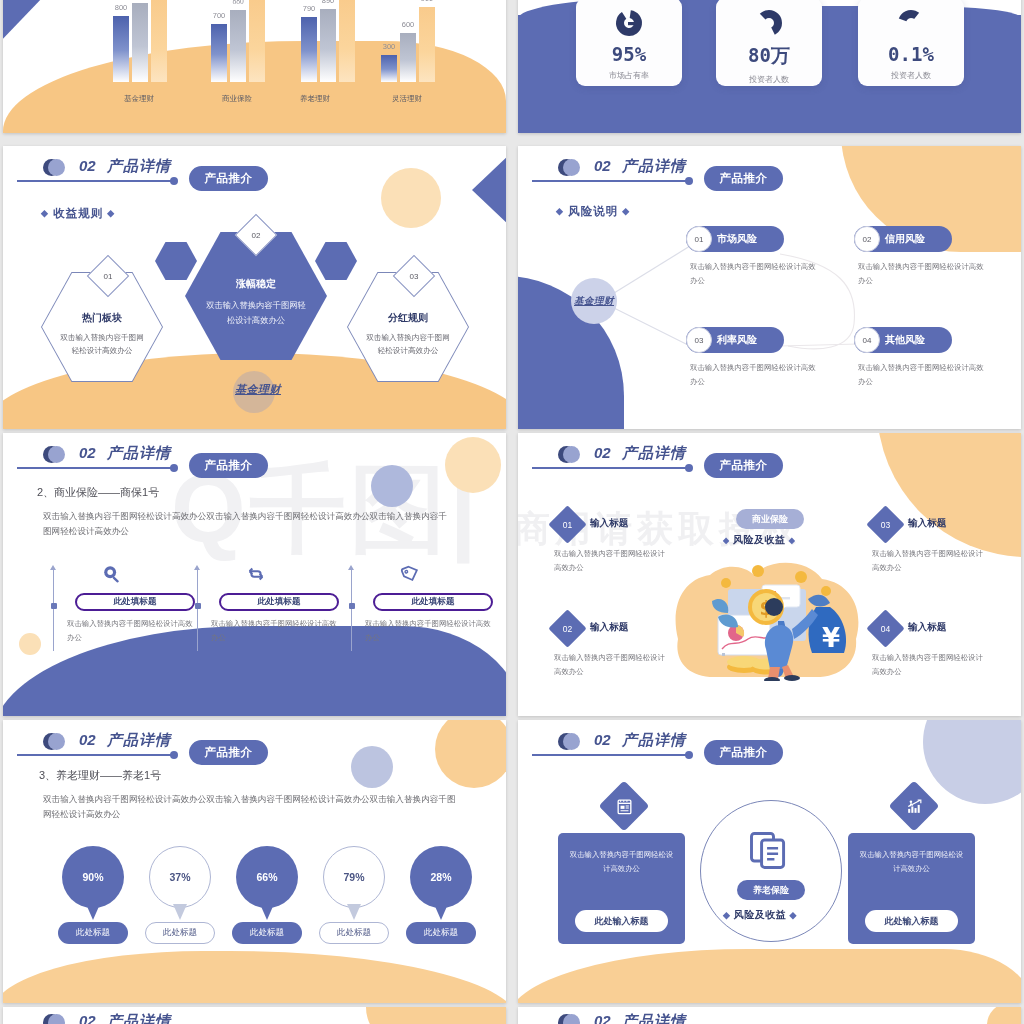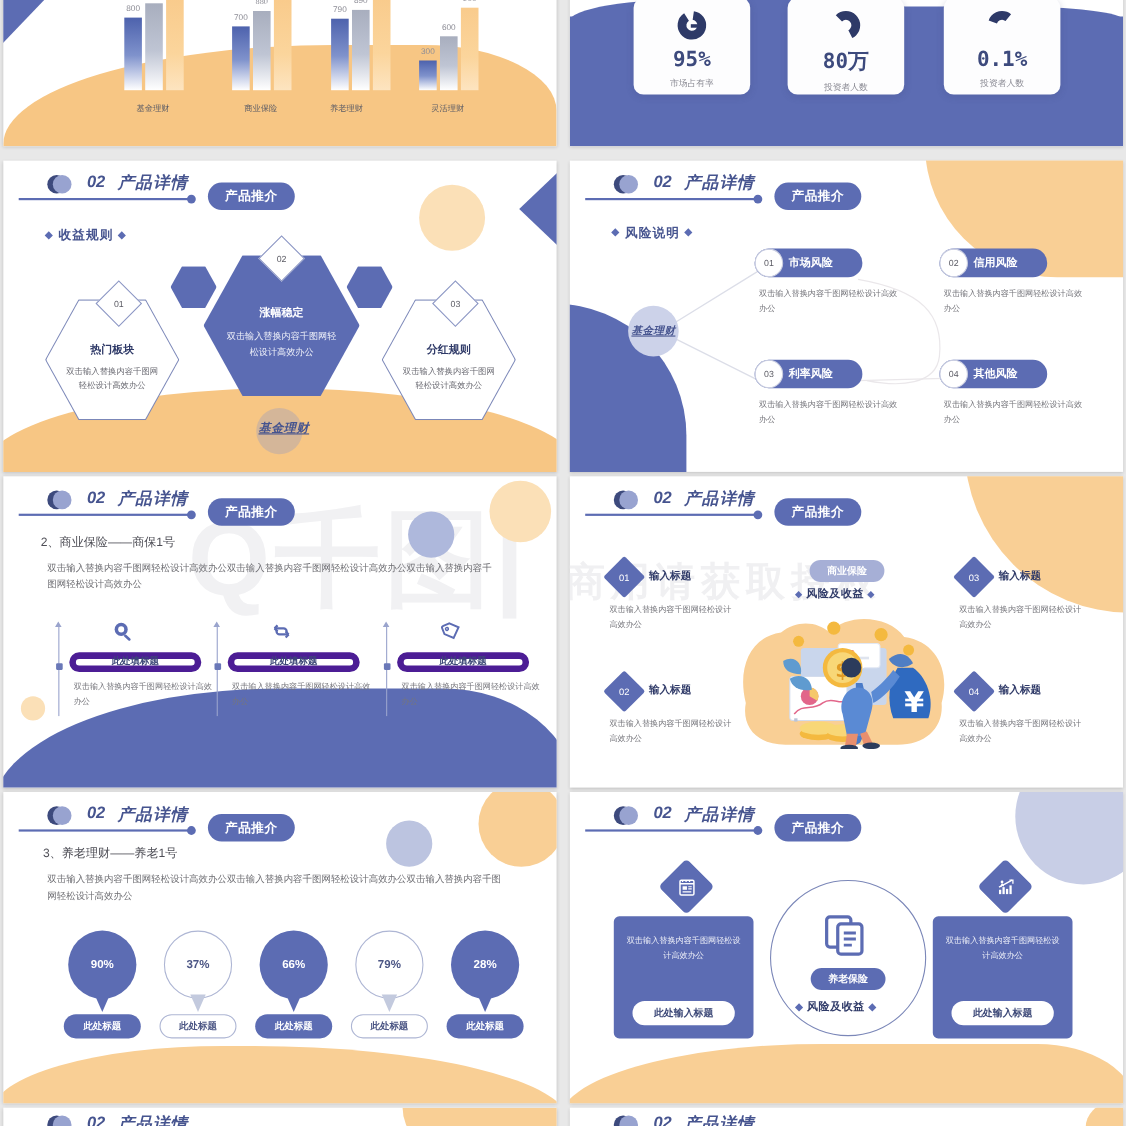--- a/index.html
+++ b/index.html
@@ -218,22 +218,22 @@
   .axisitem .vline::before{
     content:""; position:absolute; left:-3px; top:-4px; width:0;height:0;
     border-left:3.5px solid transparent; border-right:3.5px solid transparent;
     border-bottom:5px solid #9aa4cd;
   }
   .axisitem .vdot{
     position:absolute; left:-2.5px; top:38px; width:6px; height:6px;
     background:#6a78b8; border-radius:1px;
   }
   .axisitem .pillout{
-    position:absolute; left:10px; top:28px; width:120px; height:18px; border-radius:10px;
-    border:6px solid #4c1d95; display:flex; align-items:center; justify-content:center;
+    position:absolute; left:22px; top:28px; width:120px; height:18px; border-radius:10px;
+    border:2px solid #4c1d95; display:flex; align-items:center; justify-content:center;
     font-size:8.6px; font-weight:bold; color:#3c4877; background:#fff;
   }
   .axisitem .ic{ position:absolute; left:48px; top:-2px; }
   .axisitem .cap{ position:absolute; left:14px; top:52px; width:132px; }
 
   
   .s6 .topblob{
     position:absolute; right:-36px; top:-26px; width:180px; height:150px;
     background:#f9cf95; border-radius:0 0 0 150px;
   }
@@ -288,21 +288,21 @@
   .balloon .bub.hollow{ background:#fff; border:1px solid #aeb6d4; color:#4b5584; }
   .balloon .tail{
     position:absolute; left:50%; transform:translateX(-50%); top:58px;
     width:0;height:0; border-left:7px solid transparent; border-right:7px solid transparent;
   }
   .balloon .tail.filled{ border-top:16px solid #5c6cb3; }
   .balloon .tail.hollow{ border-top:16px solid #c3cade; }
   .balloon .btn{
     position:absolute; left:0; top:76px; width:70px; height:22px; border-radius:11px;
     display:flex; align-items:center; justify-content:center;
-    font-size:8.6px; font-weight:bold;
+    font-size:8.6px; font-weight:normal;
   }
   .balloon .btn.filled{ background:#5c6cb3; color:#fff; }
   .balloon .btn.hollow{ background:#fff; border:1px solid #aeb6d4; color:#4b5584; }
 
   
   .s8 .orb{
     position:absolute; right:-26px; top:-40px; width:124px; height:124px;
     border-radius:50%; background:#c8cee6;
   }
   .s8 .dune{

